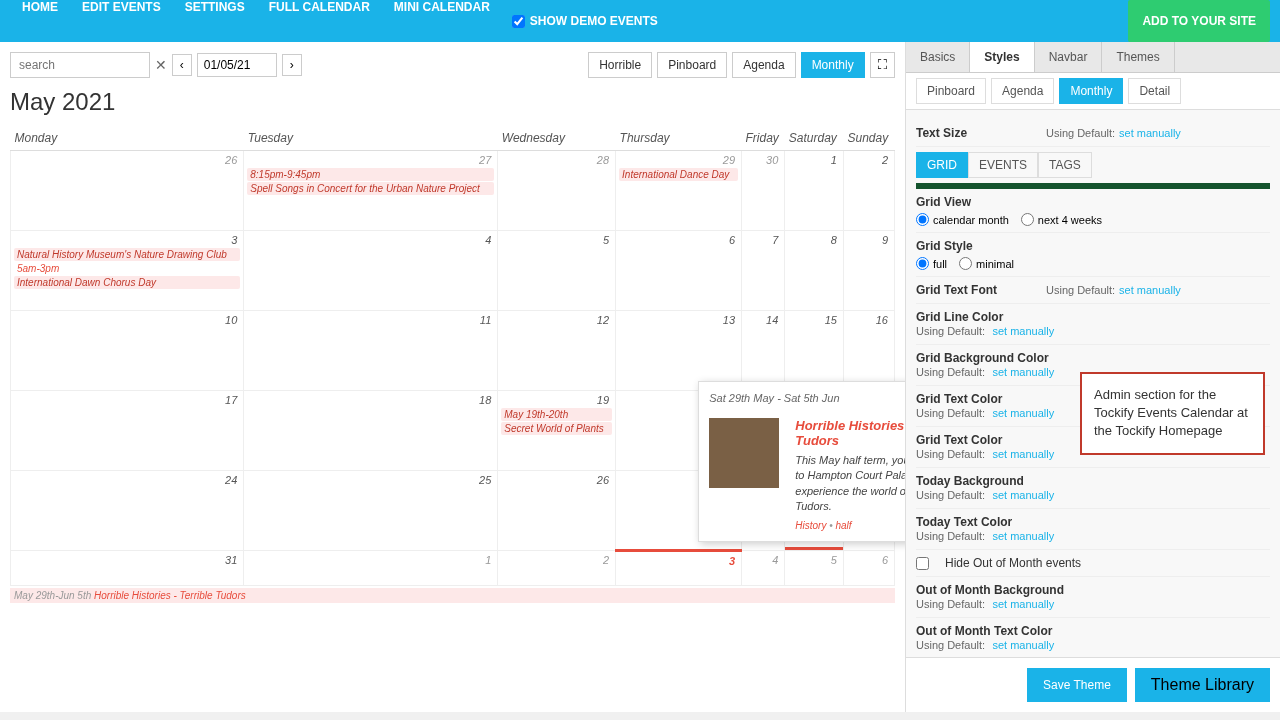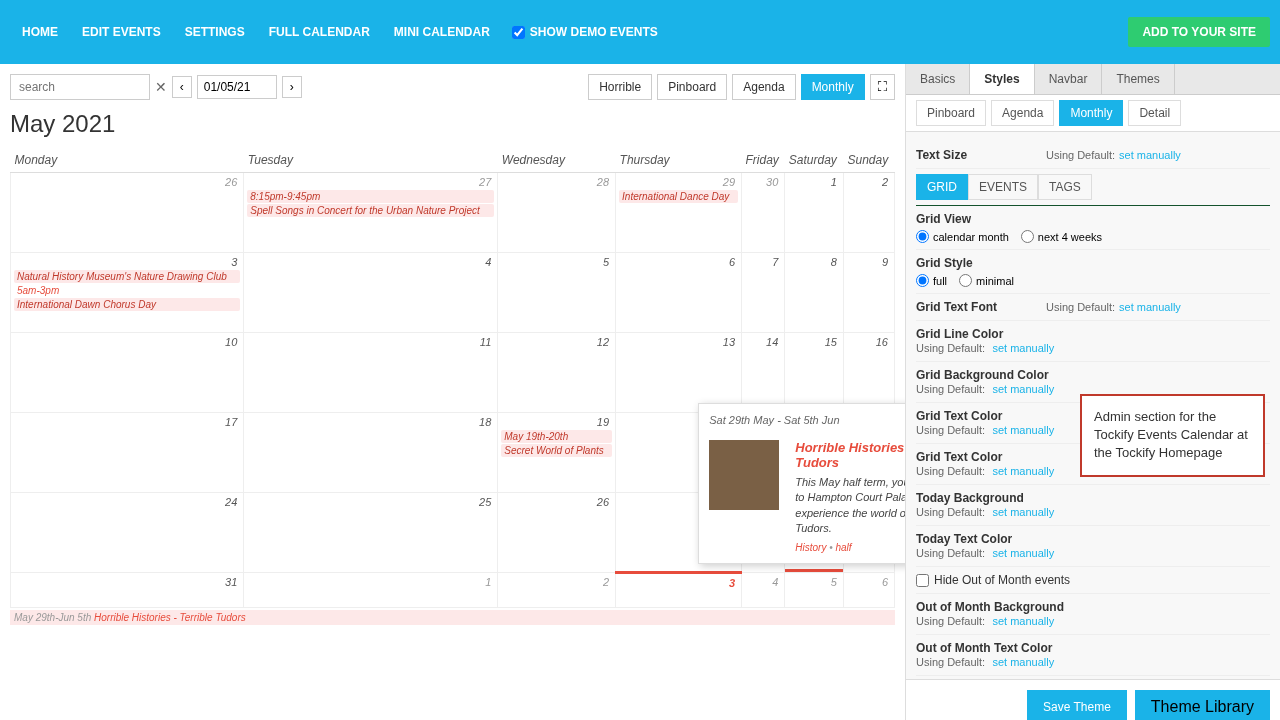--- a/index.html
+++ b/index.html
@@ -1,19 +1,19 @@
 <!DOCTYPE html>
 <html><head>
   <meta charset="utf-8">
   <style>
     * { box-sizing: border-box; margin: 0; padding: 0; }
     body { font-family: Arial, sans-serif; font-size: 12px; background: #f0f0f0; width: 1280px; height: 720px; overflow: hidden; }
 
     
-    .top-nav { background: #1ab3e8; display: flex; align-items: center; padding: 0 10px; height: 64px; }
+    .top-nav { background: #1ab3e8; display: flex; padding: 0 10px; height: 42px; }
     .top-nav .nav-item { color: white; font-size: 12px; font-weight: bold; padding: 0 12px; cursor: pointer; text-transform: uppercase; }
     .add-site-btn { background: #2ecc71; color: white; font-weight: bold; font-size: 12px; padding: 8px 14px; border: none; cursor: pointer; border-radius: 2px; }
     .show-demo { display: flex; align-items: center; gap: 5px; color: white; font-size: 12px; font-weight: bold; cursor: pointer; padding: 0 10px; }
     .show-demo input { margin: 0; }
     .spacer { flex: 1; }
 
     
     .main-layout { display: flex; height: 670px; }
 
     
@@ -66,21 +66,21 @@
 
     .panel-content { padding: 10px; overflow-y: auto; flex: 1; }
     .setting-row { display: flex; align-items: center; padding: 6px 0; border-bottom: 1px solid #eee; font-size: 12px; }
     .setting-label { color: #333; font-weight: bold; min-width: 130px; }
     .setting-value { color: #666; font-size: 11px; }
     .set-manually { color: #1ab3e8; cursor: pointer; font-size: 11px; margin-left: 4px; text-decoration: none; }
 
     .radio-group { display: flex; align-items: center; gap: 12px; }
     .radio-group label { display: flex; align-items: center; gap: 4px; cursor: pointer; font-size: 11px; }
 
-    .checkbox-row { display: flex; align-items: center; gap: 5px; padding: 6px 0; border-bottom: 1px solid #eee; }
+    .checkbox-row { display: flex; align-items: center; gap: 16px; padding: 6px 0; border-bottom: 1px solid #eee; }
     .checkbox-row label { font-size: 12px; color: #333; }
 
     
     .admin-tooltip { position: absolute; right: 15px; top: 330px; background: white; border: 2px solid #c0392b; padding: 12px; width: 185px; font-size: 13px; color: #333; line-height: 1.4; z-index: 200; }
 
     
     .panel-footer { display: flex; justify-content: flex-end; gap: 8px; padding: 10px; border-top: 1px solid #ddd; background: white; }
     .save-btn { background: #1ab3e8; color: white; border: none; padding: 8px 16px; cursor: pointer; font-size: 12px; }
     .theme-lib-btn { background: #1ab3e8; color: #000000; border: none; padding: 8px 16px; cursor: pointer; font-size: 16px; }
 
@@ -333,21 +333,21 @@
     </div>
 
     <div class="panel-content">
 
       <div class="setting-row">
         <span class="setting-label">Text Size</span>
         <span class="setting-value">Using Default:</span>
         <a class="set-manually">set manually</a>
       </div>
 
-      <div class="sub-tabs" style="padding:5px 0; border-bottom:1px solid #14532d; background:transparent; gap:0;">
+      <div class="sub-tabs" style="padding:5px 0; border-bottom:6px solid #14532d; background:transparent; gap:0;">
         <div class="sub-tab active">GRID</div>
         <div class="sub-tab">EVENTS</div>
         <div class="sub-tab">TAGS</div>
       </div>
 
       <div class="setting-row" style="flex-direction:column; align-items:flex-start;">
         <span class="setting-label">Grid View</span>
         <div class="radio-group" style="margin-top:4px;">
           <label>
             <input type="radio" name="gridview" checked="" style=""> 

